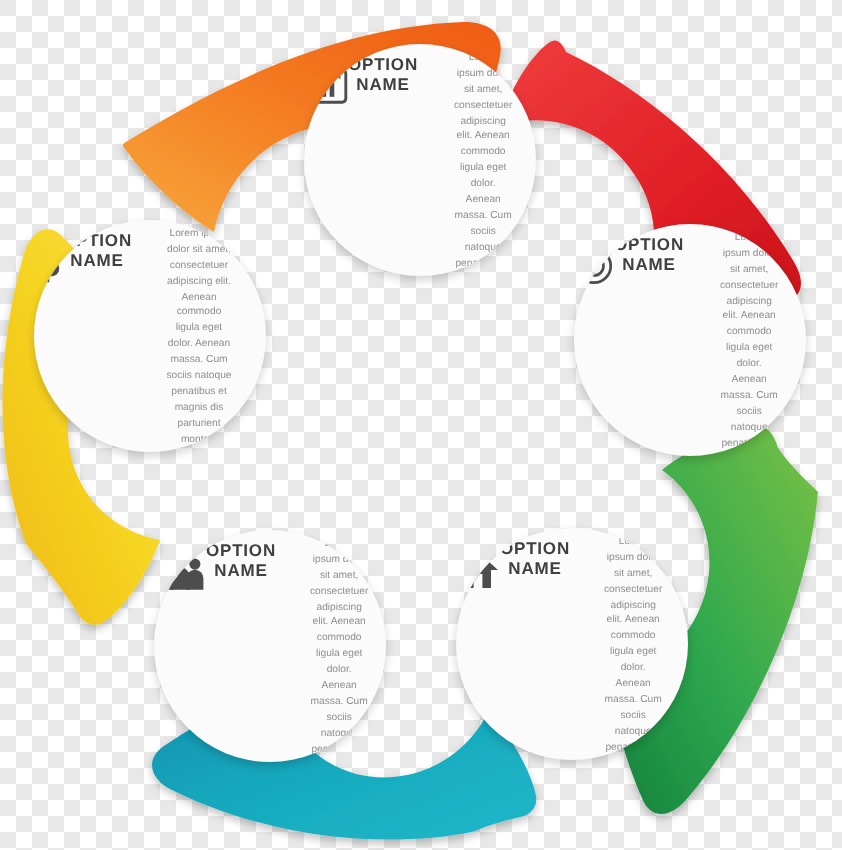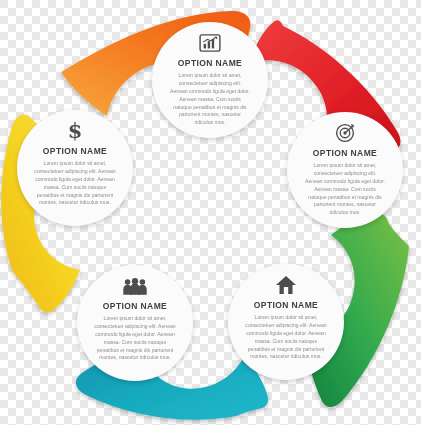--- a/index.html
+++ b/index.html
@@ -11,21 +11,21 @@
     position:relative;
     overflow:hidden;
   }
   #stage{position:absolute;inset:0;}
   .petal{position:absolute;}
   .node{
     position:absolute;
     border-radius:50%;
     background:#fbfbfb;
     box-shadow:0 2px 5px rgba(0,0,0,.18);
-    display:flex;flex-direction:column;align-items:center;
+    display:flex;flex-direction:row;
     box-sizing:border-box;
     overflow:hidden;
   }
   .node .icon{
     margin-top:11px;
     height:20px;display:flex;align-items:center;justify-content:center;
     color:#4d4d4d;
   }
   .node .title{
     margin-top:5px;

